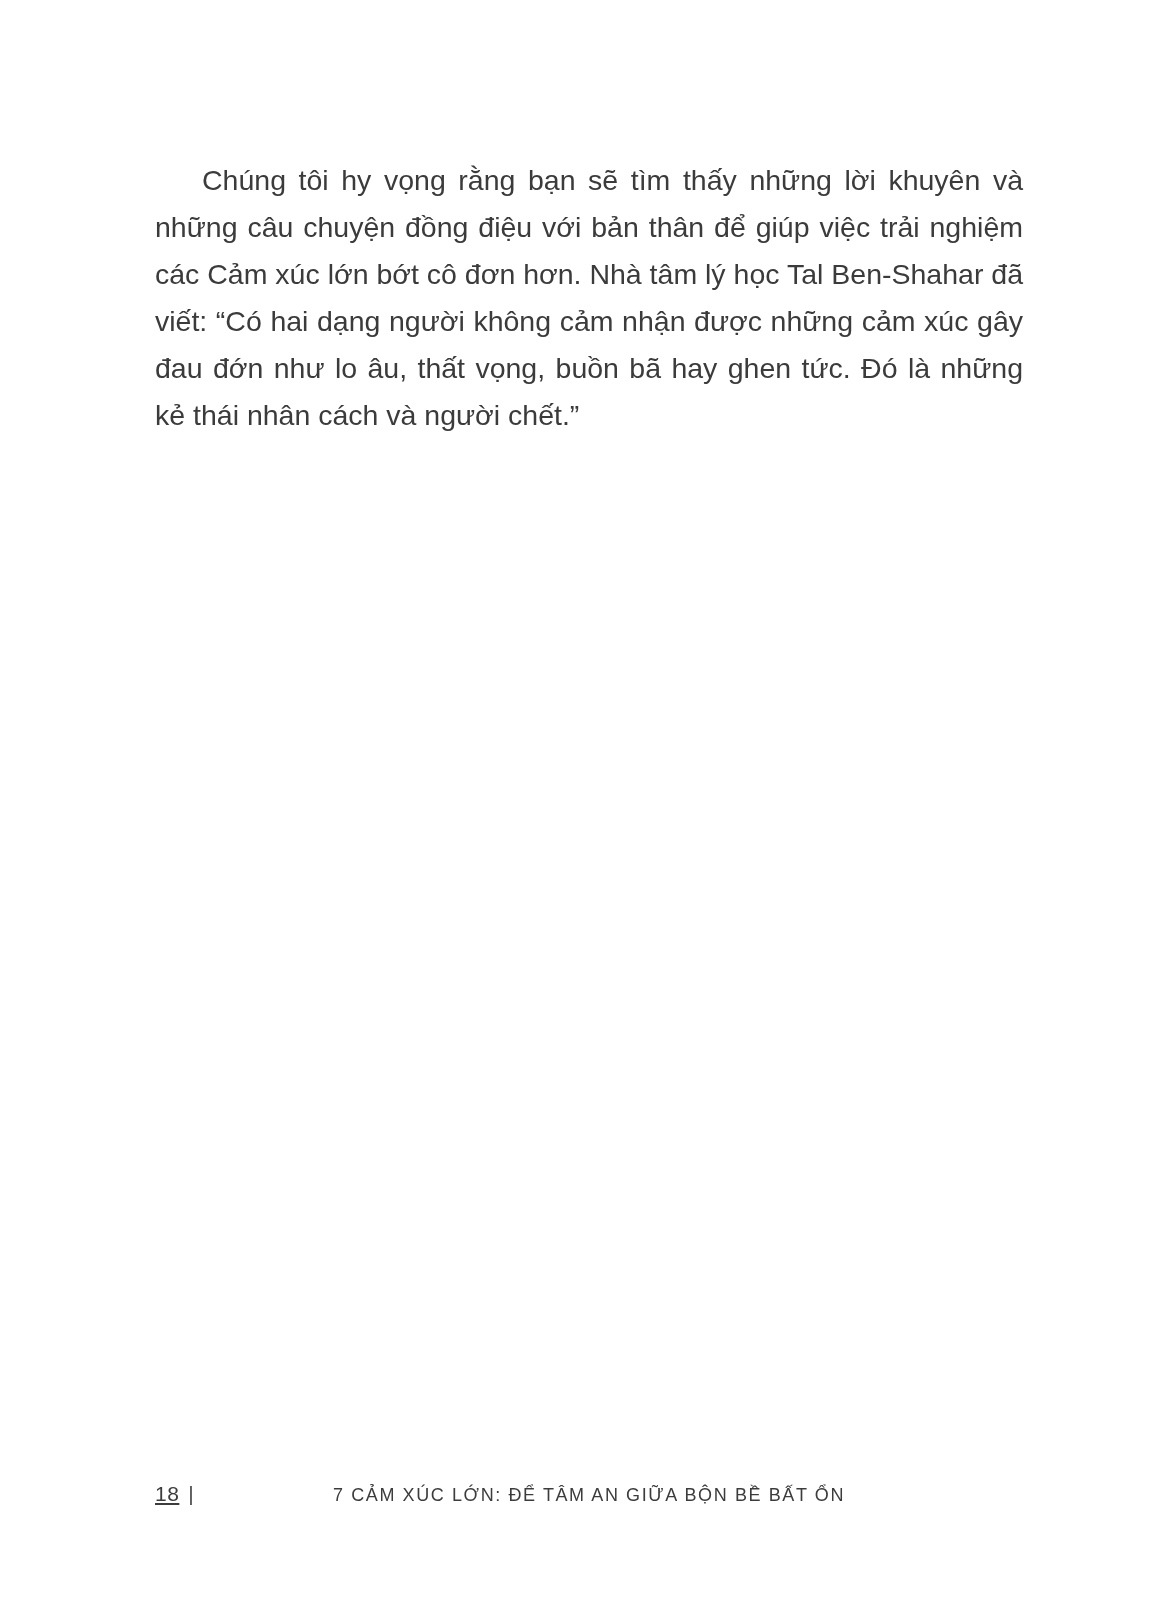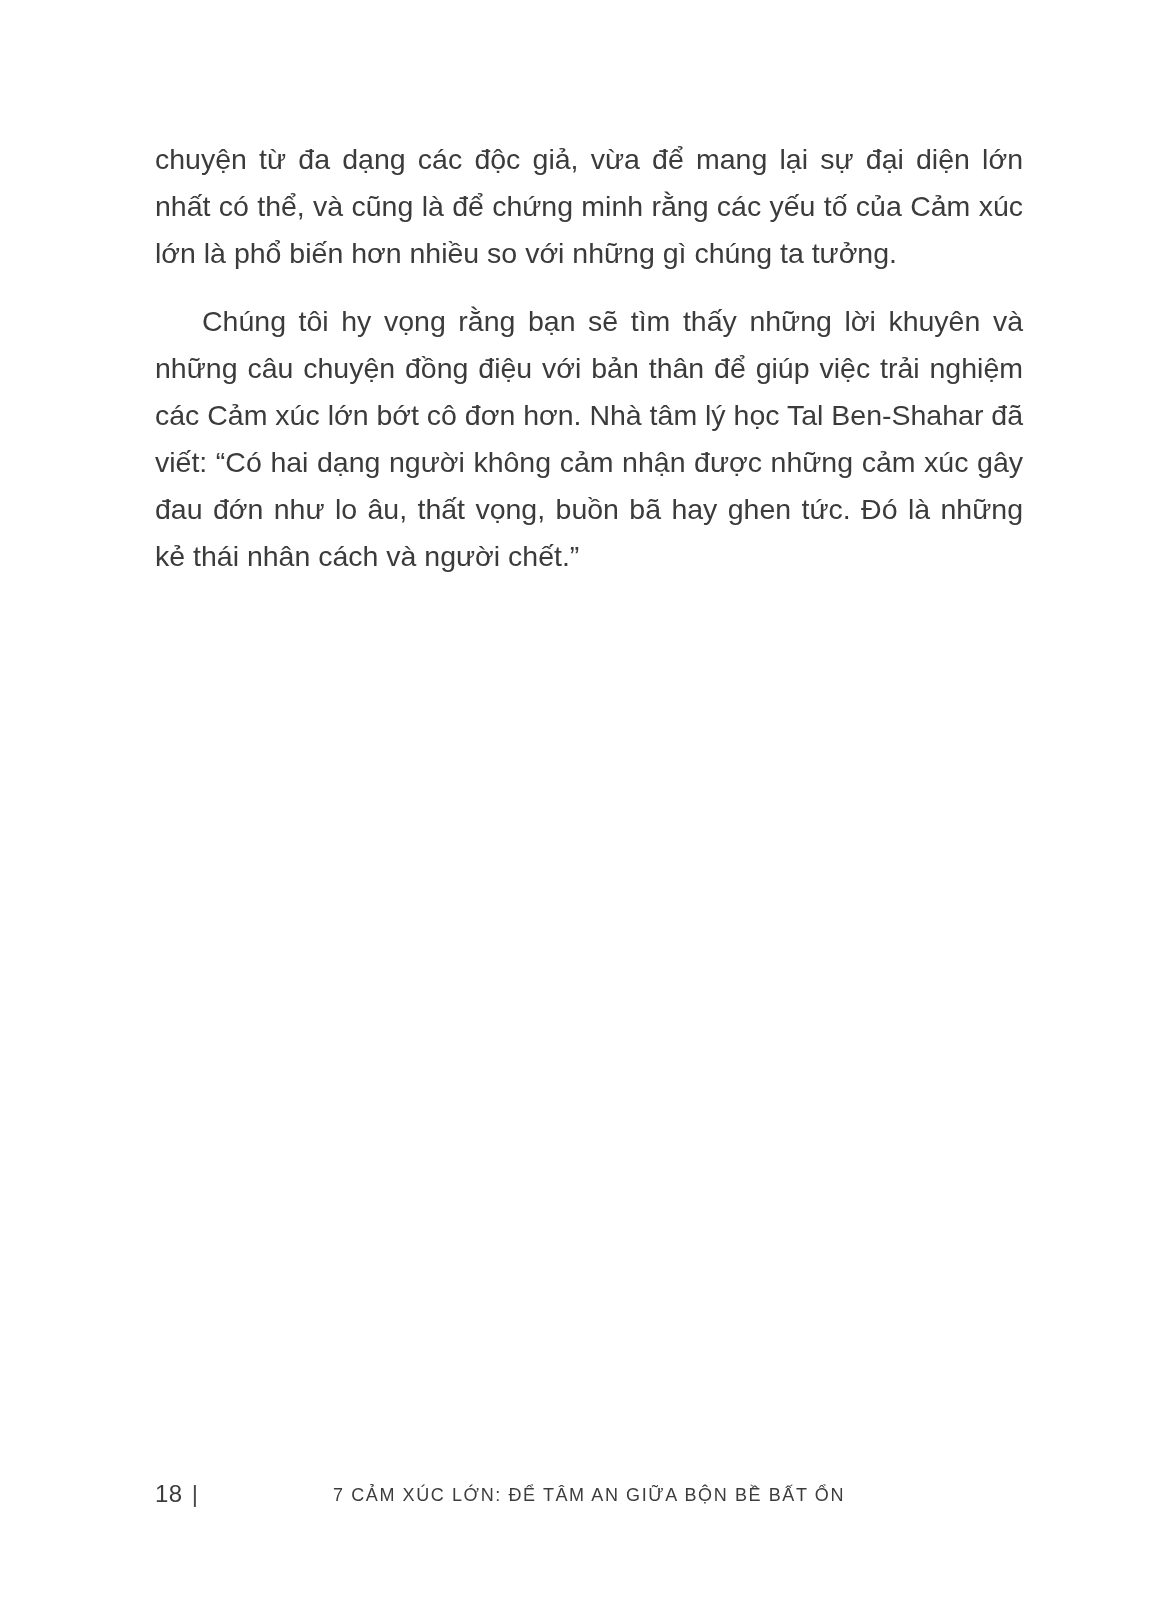--- a/index.html
+++ b/index.html
@@ -39,24 +39,25 @@
     left: 155px;
     top: 1481px;
     width: 868px;
     height: 28px;
     color: #3c3c3c;
   }
   .page-number-group {
     position: absolute;
     left: 0;
     top: 0;
-    font-size: 24px;
+    font-size: 21px;
     line-height: 26px;
     letter-spacing: 0.5px;
     white-space: nowrap;
+    text-decoration: underline;
   }
   .page-number-sep {
     display: inline-block;
     margin-left: 9px;
     color: #4a4a4a;
   }
   .running-title {
     position: absolute;
     left: 0;
     right: 0;
@@ -68,21 +69,20 @@
     color: #3c3c3c;
     white-space: nowrap;
   }
 </style>
 </head>
 <body>
 
 <div class="page">
 
   <div class="content">
-    <p>chuyện từ đa dạng các độc giả, vừa để mang lại sự đại diện lớn nhất có thể, và cũng là để chứng minh rằng các yếu tố của Cảm xúc lớn là phổ biến hơn nhiều so với những gì chúng ta tưởng.</p>
     <p class="para-indent">Chúng tôi hy vọng rằng bạn sẽ tìm thấy những lời khuyên và những câu chuyện đồng điệu với bản thân để giúp việc trải nghiệm các Cảm xúc lớn bớt cô đơn hơn. Nhà tâm lý học Tal Ben-Shahar đã viết: “Có hai dạng người không cảm nhận được những cảm xúc gây đau đớn như lo âu, thất vọng, buồn bã hay ghen tức. Đó là những kẻ thái nhân cách và người chết.”</p>
   </div>
 
   <div class="footer">
     <div class="page-number-group">
       <span>18</span><span class="page-number-sep">|</span>
     </div>
     <div class="running-title">7 CẢM XÚC LỚN: ĐỂ TÂM AN GIỮA BỘN BỀ BẤT ỔN</div>
   </div>
 

